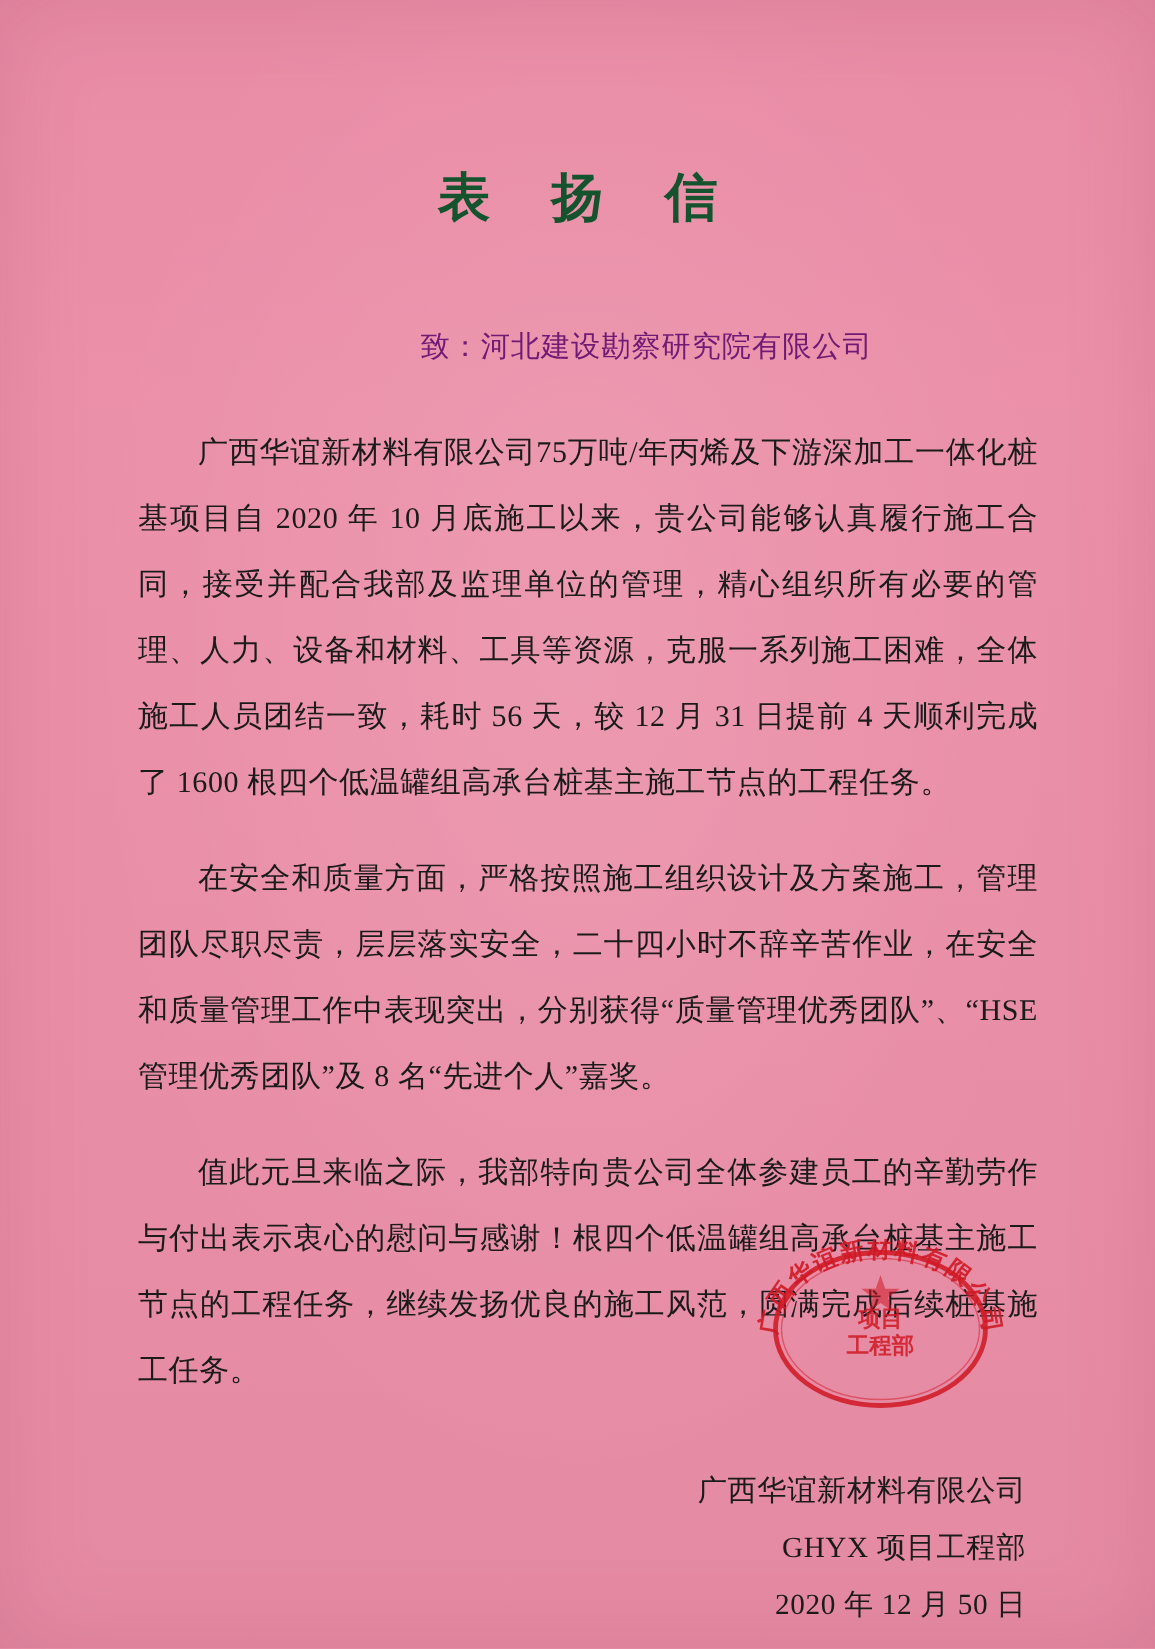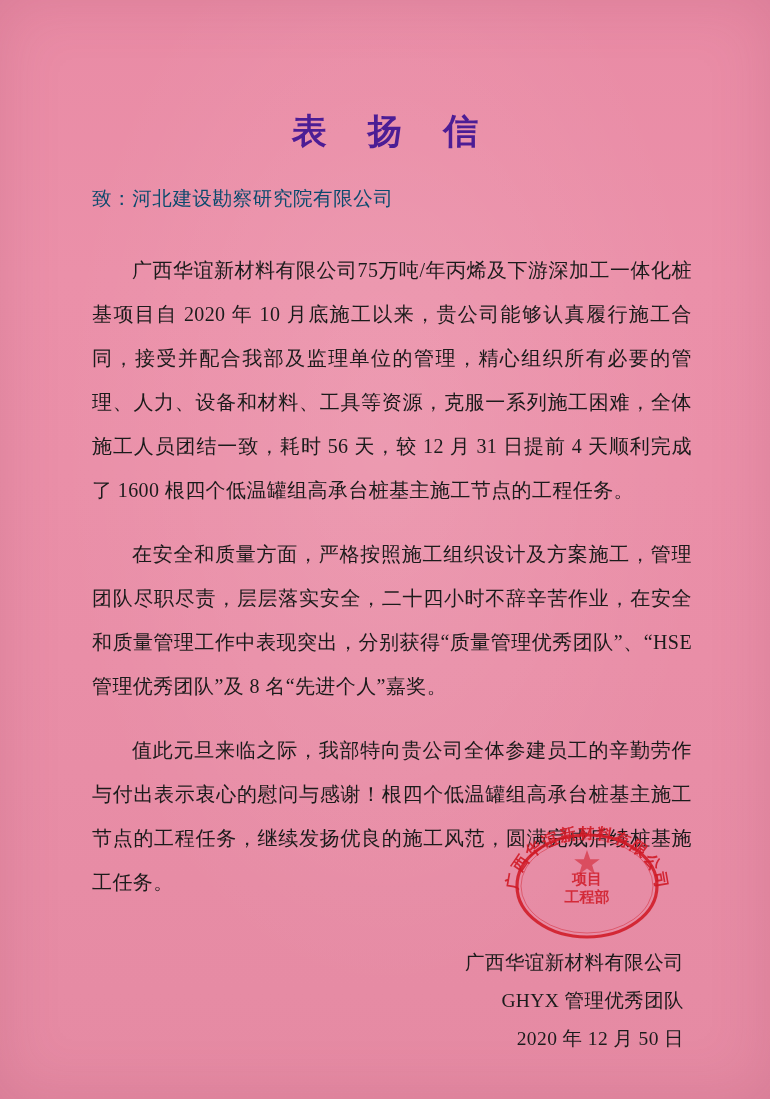--- a/index.html
+++ b/index.html
@@ -34,29 +34,30 @@
     inset: 0;
     padding: 0;
   }
   .doc-title {
     text-align: center;
     font-size: 35px;
     font-weight: bold;
     letter-spacing: 16px;
     margin-top: 108px;
     font-family: "Liberation Serif", "DejaVu Serif", serif;
-    color: #4c1d95;
+    color: #14532d;
     text-indent: 16px;
   }
   .recipient {
-    margin-top: 30px;
+    margin-top: 62px;
     margin-left: 92px;
     font-size: 19.5px;
     letter-spacing: 0.6px;
-    color: #0c4a6e;
+    color: #701a75;
+    text-align: center;
   }
   .body-block {
     margin-top: 36px;
     margin-left: 92px;
     margin-right: 78px;
   }
   .para {
     font-size: 20px;
     line-height: 44px;
     text-indent: 2em;
@@ -111,21 +112,21 @@
   <div class="recipient">致：河北建设勘察研究院有限公司</div>
 
   <div class="body-block">
     <p class="para">广西华谊新材料有限公司75万吨/年丙烯及下游深加工一体化桩基项目自 2020 年 10 月底施工以来，贵公司能够认真履行施工合同，接受并配合我部及监理单位的管理，精心组织所有必要的管理、人力、设备和材料、工具等资源，克服一系列施工困难，全体施工人员团结一致，耗时 56 天，较 12 月 31 日提前 4 天顺利完成了 1600 根四个低温罐组高承台桩基主施工节点的工程任务。</p>
     <p class="para">在安全和质量方面，严格按照施工组织设计及方案施工，管理团队尽职尽责，层层落实安全，二十四小时不辞辛苦作业，在安全和质量管理工作中表现突出，分别获得“质量管理优秀团队”、“HSE 管理优秀团队”及 8 名“先进个人”嘉奖。</p>
     <p class="para">值此元旦来临之际，我部特向贵公司全体参建员工的辛勤劳作与付出表示衷心的慰问与感谢！根四个低温罐组高承台桩基主施工节点的工程任务，继续发扬优良的施工风范，圆满完成后续桩基施工任务。</p>
   </div>
 
   <div class="signature">
     <span class="sig-line">广西华谊新材料有限公司</span>
-    <span class="sig-line">GHYX 管理优秀团队</span>
+    <span class="sig-line">GHYX 项目工程部</span>
     <span class="sig-line">2020 年 12 月 50 日</span>
   </div>
 
   <div class="seal">
     <svg width="182" height="116" viewBox="0 0 182 116" xmlns="http://www.w3.org/2000/svg">
       <defs>
         <path id="sealArcTop" d="M 22 62 A 69 50 0 0 1 160 62" fill="none"></path>
         <path id="sealArcBottom" d="M 26 62 A 65 46 0 0 0 156 62" fill="none"></path>
       </defs>
       <ellipse cx="91" cy="60" rx="70" ry="51" fill="none" stroke="#d01a26" stroke-width="3.2" opacity="0.88"></ellipse>

